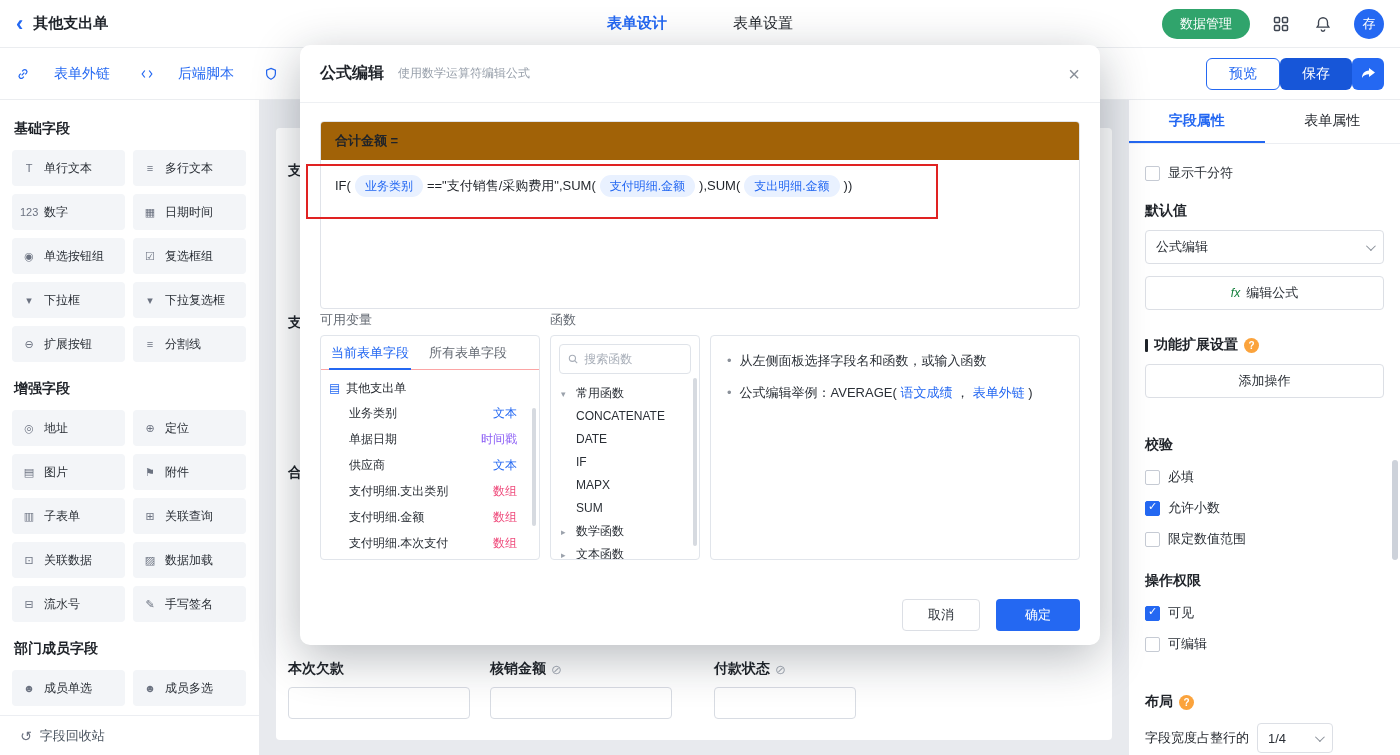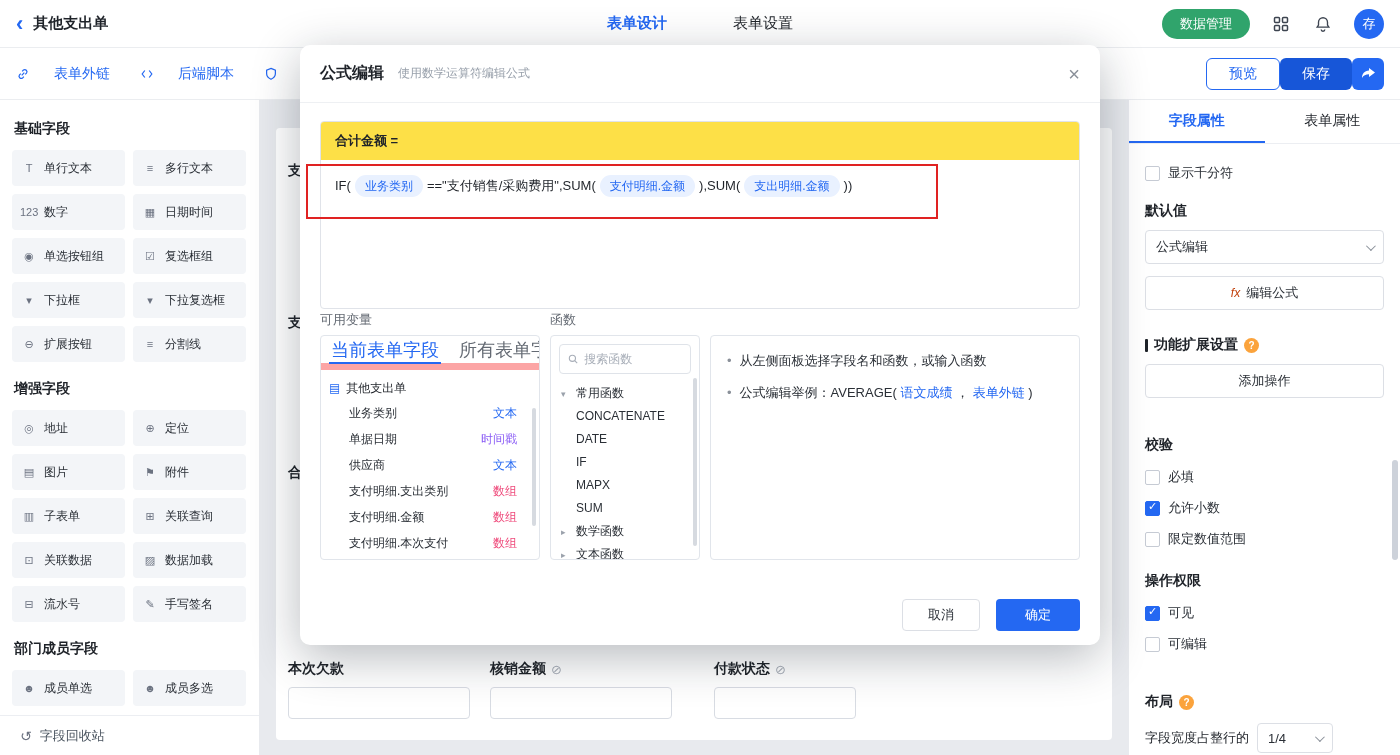--- a/index.html
+++ b/index.html
@@ -53,46 +53,46 @@
   .ptab.active { color:#2468f2; border-bottom-color:#2468f2; font-weight:600; }
   .props-body { padding:18px 16px; }
   .checkrow { display:flex; align-items:center; gap:8px; font-size:13px; color:#2a2f36; margin-bottom:13px; cursor:pointer; }
   .cb { width:15px; height:15px; border:1px solid #c6cbd4; border-radius:2px; background:#fff; position:relative; flex:none; }
   .cb.checked { background:#2468f2; border-color:#2468f2; }
   .cb.checked::after { content:"✓"; position:absolute; left:2px; top:-2px; color:#fff; font-size:11px; }
   .p-label { font-size:14px; font-weight:700; margin:20px 0 10px; display:flex; align-items:center; gap:6px; }
   .select { height:34px; border:1px solid #dcdfe5; border-radius:4px; display:flex; align-items:center; justify-content:space-between; padding:0 10px; font-size:13px; color:#2a2f36; cursor:pointer; background:#fff; }
   .chev { width:7px; height:7px; border-right:1.5px solid #8a9099; border-bottom:1.5px solid #8a9099; transform:rotate(45deg) translateY(-2px); flex:none; }
   .btn-plain { width:100%; height:34px; background:#fff; border:1px solid #dcdfe5; border-radius:4px; font-size:13px; color:#2a2f36; display:flex; align-items:center; justify-content:center; gap:6px; margin-top:12px; }
-  .fx { font-style:italic; font-size:12px; color:#c2410c; }
+  .fx { font-style:italic; font-size:12px; color:#15803d; }
   .vbar { width:3px; height:13px; background:#1f2329; border-radius:1px; }
   .help { width:15px; height:15px; border-radius:50%; background:#fba33c; color:#fff; font-size:10px; display:inline-flex; align-items:center; justify-content:center; cursor:pointer; }
   .layout-row { display:flex; align-items:center; gap:8px; font-size:13px; margin-top:12px; }
   .layout-row .select { width:76px; height:30px; flex:none; }
   .p-scroll { position:absolute; right:2px; top:360px; width:6px; height:100px; border-radius:3px; background:#cdd2da; }
 
   
   .modal { position:absolute; left:300px; top:45px; width:800px; height:600px; background:#fff; border-radius:10px; box-shadow:0 12px 48px rgba(15,25,40,.3); z-index:10; }
   .m-head { height:58px; display:flex; align-items:center; padding:0 20px; border-bottom:1px solid #eef0f3; }
   .m-title { font-size:16px; font-weight:700; }
   .m-sub { font-size:12px; color:#98a0ab; margin-left:14px; }
   .m-close { margin-left:auto; font-size:20px; color:#8a9099; cursor:pointer; line-height:1; }
   .m-body { padding:18px 20px 0; }
   .f-box { border:1px solid #e0e3e9; border-radius:4px; overflow:hidden; height:188px; }
-  .f-title { height:38px; background:#fde047; display:flex; align-items:center; padding:0 14px; font-size:13px; font-weight:700; color:#1f2329; }
+  .f-title { height:38px; background:#a16207; display:flex; align-items:center; padding:0 14px; font-size:13px; font-weight:700; color:#1f2329; }
   .f-edit { padding:12px 14px; font-size:13px; line-height:28px; color:#1f2329; cursor:text; }
   .f-edit .tok { display:inline-block; background:#e9f1ff; color:#2468f2; border-radius:12px; padding:0 10px; margin:0 4px; font-size:12px; line-height:22px; cursor:pointer; }
   .annotate { position:absolute; left:6px; top:119px; width:632px; height:55px; border:2px solid #e02222; pointer-events:none; z-index:3; }
   .m-cols { display:flex; gap:10px; margin-top:2px; }
   .col-label { font-size:13px; color:#646a73; margin-bottom:8px; height:16px; }
   .panel { border:1px solid #e1e5eb; border-radius:4px; background:#fff; height:225px; position:relative; overflow:hidden; }
   .col-vars { width:220px; flex:none; }
   .col-fn { width:150px; flex:none; }
   .col-tips { flex:1; }
-  .vars-tabs { display:flex; height:34px; border-bottom:7px solid #fca5a5; font-size:18px; }
+  .vars-tabs { display:flex; height:34px; border-bottom:1px solid #fca5a5; font-size:13px; }
   .vtab { display:flex; align-items:center; padding:0 10px; color:#646a73; cursor:pointer; position:relative; white-space:nowrap; }
   .vtab.active { color:#2468f2; }
   .vtab.active::after { content:""; position:absolute; left:8px; right:8px; bottom:-1px; height:2px; background:#2468f2; }
   .vars-tree { padding:6px 8px; font-size:12px; }
   .root-row { display:flex; align-items:center; gap:6px; height:24px; color:#1f2329; cursor:pointer; }
   .doc-ic { color:#2468f2; font-size:12px; }
   .var-row { display:flex; align-items:center; height:26px; padding:0 14px 0 20px; cursor:pointer; }
   .var-name { color:#2a2f36; }
   .var-badge { margin-left:auto; font-size:12px; }
   .sb { position:absolute; width:4px; border-radius:2px; background:#d6dae0; cursor:pointer; }

